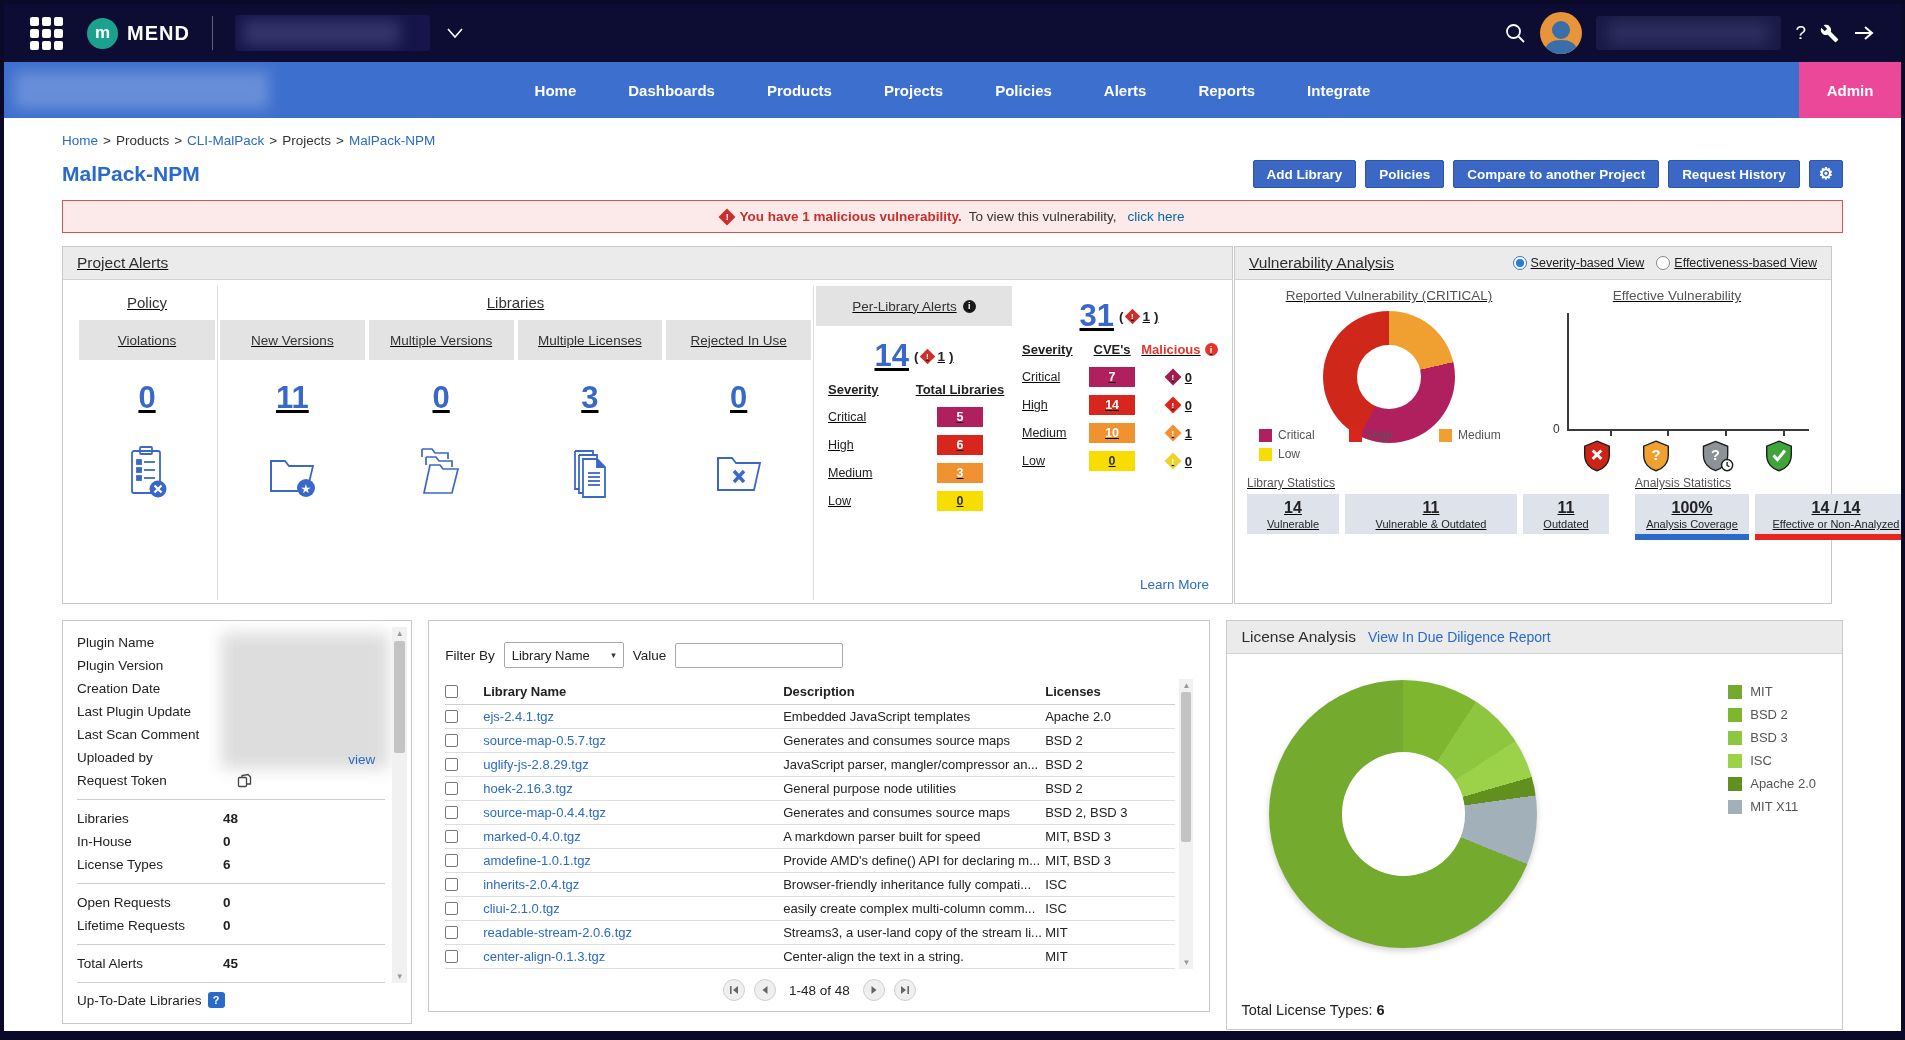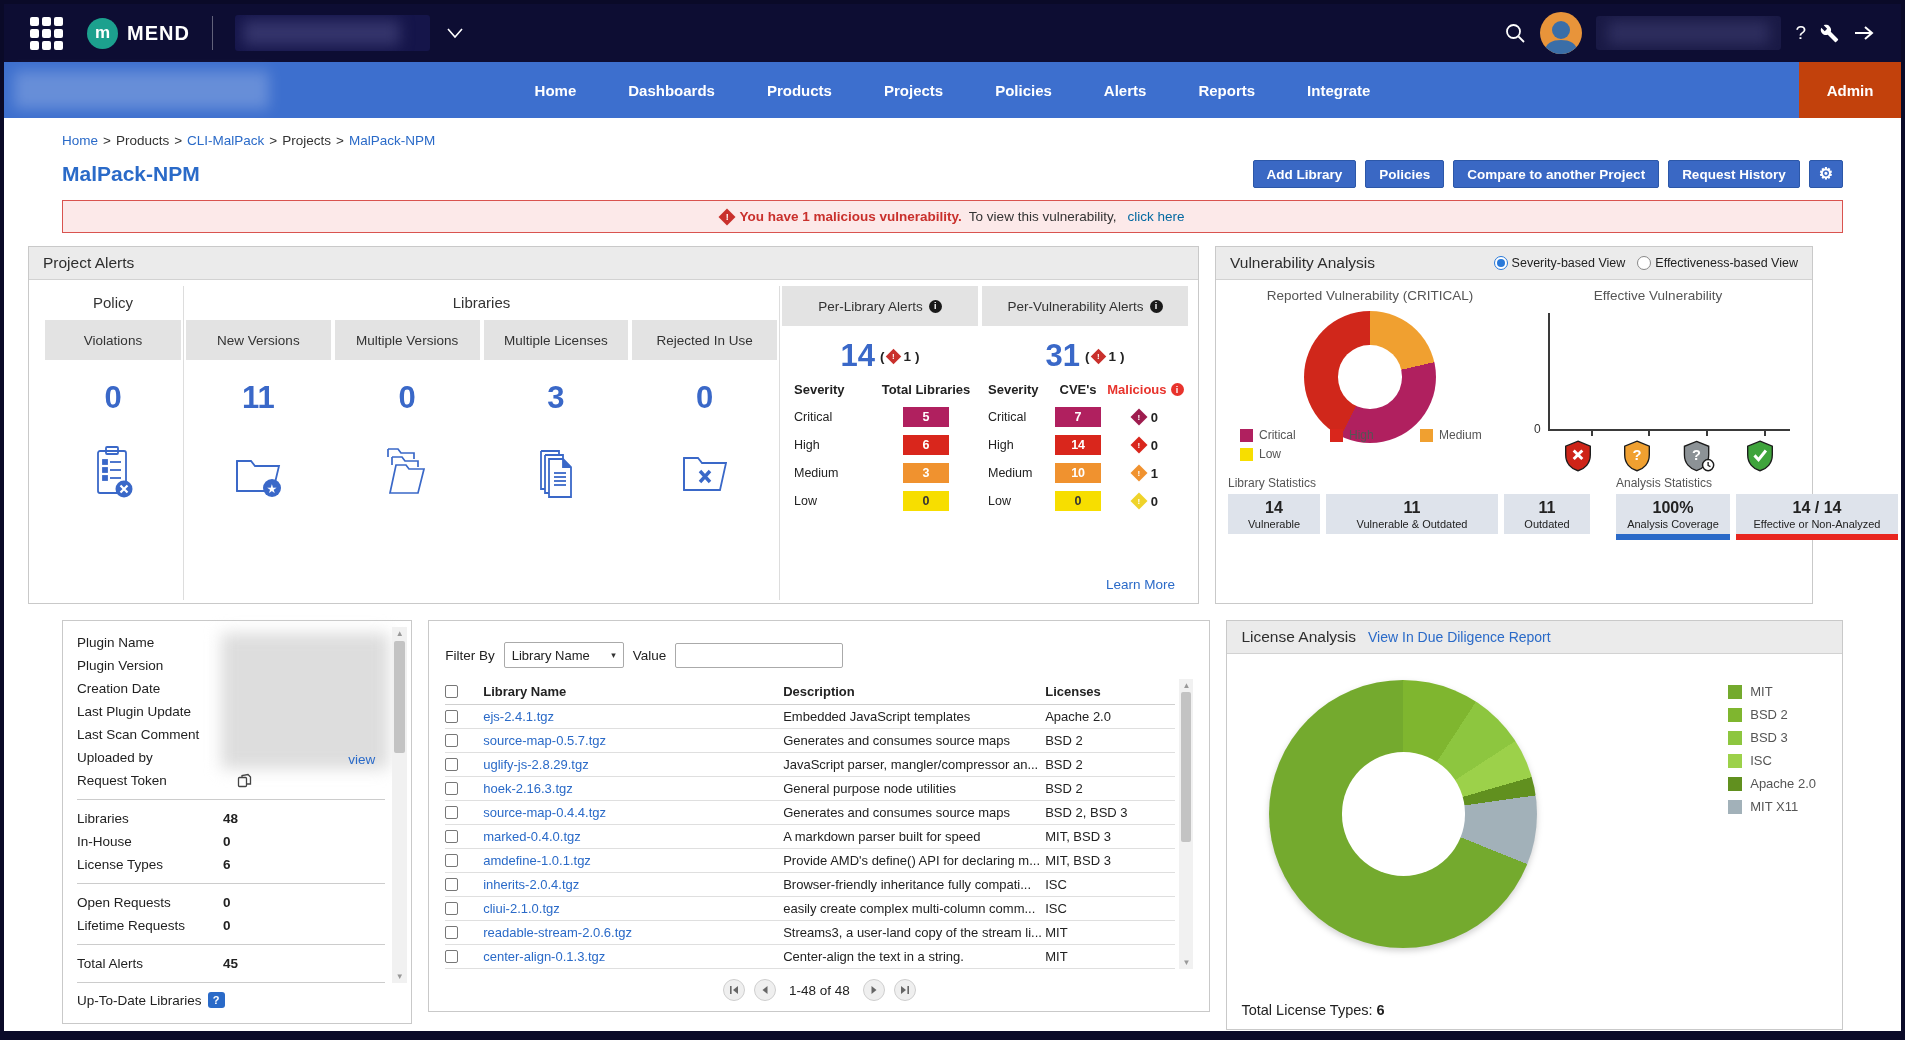--- a/index.html
+++ b/index.html
@@ -22,42 +22,42 @@
   .avatar { width:42px; height:42px; border-radius:50%; background:#E8943A; overflow:hidden; display:flex; align-items:flex-end; justify-content:center; }
   .name-box { width:185px; height:34px; background:#191945; border-radius:3px; position:relative; overflow:hidden; }
   .name-box .smudge { position:absolute; inset:5px 12px; background:#2E2E5E; filter:blur(7px); }
   .help-q { color:#fff; font-size:19px; }
 
   
   .nav { height:56px; background:#3D6FCE; position:relative; display:flex; align-items:center; }
   .nav-smudge { position:absolute; left:10px; top:9px; width:255px; height:38px; background:rgba(255,255,255,.22); filter:blur(7px); border-radius:3px; }
   .nav-tabs { display:flex; gap:52px; margin:0 auto; }
   .nav-tab { color:#fff; font-size:15px; font-weight:bold; cursor:pointer; white-space:nowrap; }
-  .nav-admin { position:absolute; right:0; top:0; bottom:0; width:102px; background:#c2410c; color:#fff; font-size:15px; font-weight:bold; display:flex; align-items:center; justify-content:center; cursor:pointer; }
+  .nav-admin { position:absolute; right:0; top:0; bottom:0; width:102px; background:#ec4899; color:#fff; font-size:15px; font-weight:bold; display:flex; align-items:center; justify-content:center; cursor:pointer; }
 
   
   .breadcrumb { margin:15px 58px 0; font-size:13.5px; display:flex; gap:5px; align-items:center; }
   .crumb { cursor:pointer; }
   .crumb-sep { color:#333; }
   .title-row { margin:12px 58px 0; display:flex; align-items:center; justify-content:space-between; }
   .page-title { color:#2A6AC8; font-size:21px; font-weight:bold; }
   .title-btns { display:flex; gap:9px; }
   .btn-blue { background:#3A68C4; border:1px solid #2C57A8; color:#fff; font-size:13.5px; font-weight:bold; padding:5px 13px; border-radius:2px; cursor:pointer; white-space:nowrap; font-family:inherit; }
   .btn-gear { padding:3px 9px 4px; font-size:16px; }
 
   
   .banner { margin:12px 58px 0; height:33px; border:1px solid #D9534F; background:#FCE9E9; display:flex; align-items:center; justify-content:center; gap:7px; font-size:13.5px; }
   .mini-diamond { width:12px; height:12px; background:#C9302C; transform:rotate(45deg); display:inline-flex; align-items:center; justify-content:center; flex:none; }
   .mini-diamond::before { content:"!"; color:#fff; font-size:9px; font-weight:bold; transform:rotate(-45deg); }
   .banner-bold { color:#C9302C; font-weight:bold; }
   .banner-text { color:#333; }
   .banner-link { color:#0369a1; cursor:pointer; margin-left:4px; }
 
   
-  .row1 { margin:13px 24px 0; display:flex; gap:16px; }
+  .row1 { margin:13px 58px 0; display:flex; gap:1px;text-decoration:underline; }
   .row2 { margin:16px 58px 0; display:flex; gap:16px; align-items:flex-start; }
   .panel { border:1px solid #C9C9C9; background:#fff; }
   .panel-head { background:#EBEBEB; border-bottom:1px solid #D2D2D2; padding:7px 14px; font-size:15.5px; color:#2E2E2E; display:flex; align-items:center; }
 
   
   .pa-panel { width:1171px; height:358px; }
   .pa-body { display:flex; padding:6px 14px 0; height:320px; }
   .pa-group { display:flex; flex-direction:column; }
   .pa-group + .pa-group { border-left:1px solid #DDD; }
   .pa-group-title { text-align:center; font-size:15px; color:#333; padding:8px 0 9px; }
@@ -430,24 +430,20 @@
                       <span class="sev-c1">Low</span>
                       <span class="sev-c2">
                         <span class="sev-chip" style="background: rgb(247, 222, 0); color: rgb(51, 51, 51);">0</span>
                       </span>
                     </div>
 
                 </div>
               </div>
             </div>
             <div class="pa-col" style="width:210px;">
-              <div class="pa-chip">
-                <span>Per-Vulnerability Alerts</span>
-                <span class="info-dot"></span>
-              </div>
               <div class="sec-num-row">
                 <span class="sec-num">31</span>
                 <span class="sec-note">
                   <span>(</span>
                   <span class="note-diamond"></span>
                   <span>1</span>
                   <span>)</span>
                 </span>
               </div>
               <div class="sev-table" style="padding-left:8px;">

